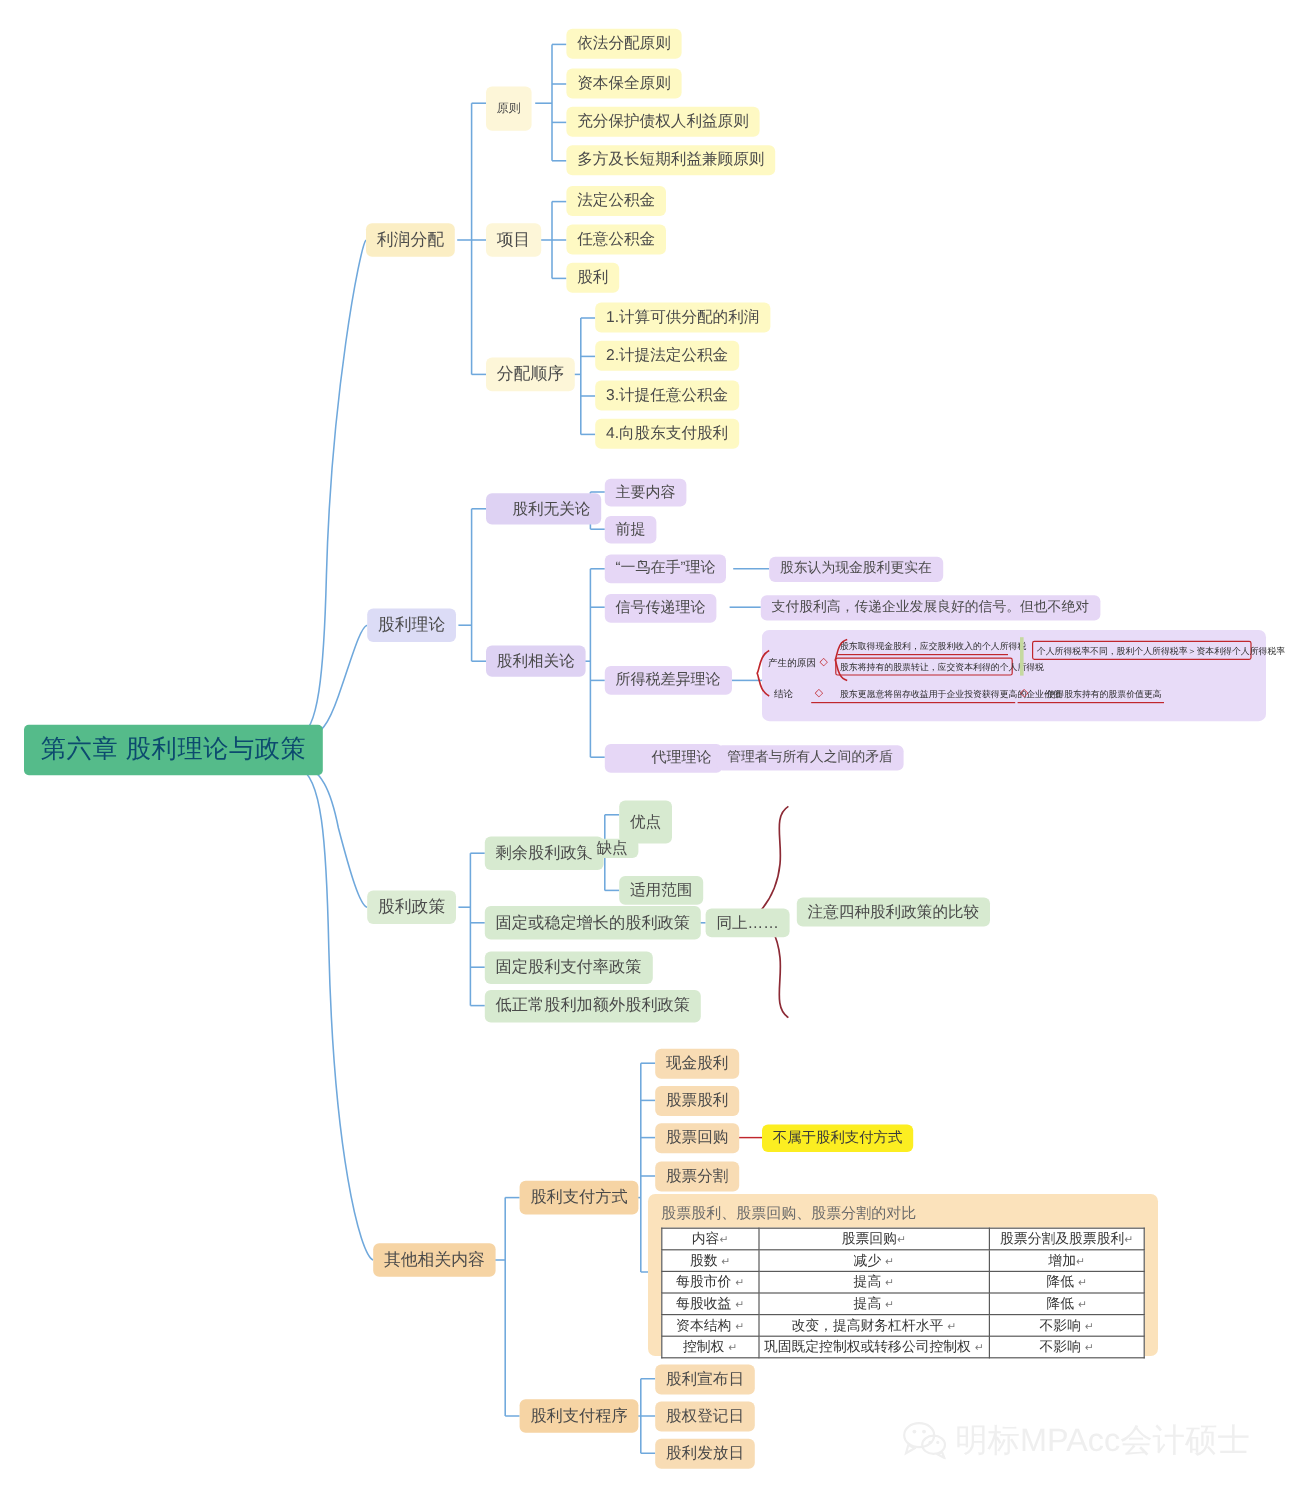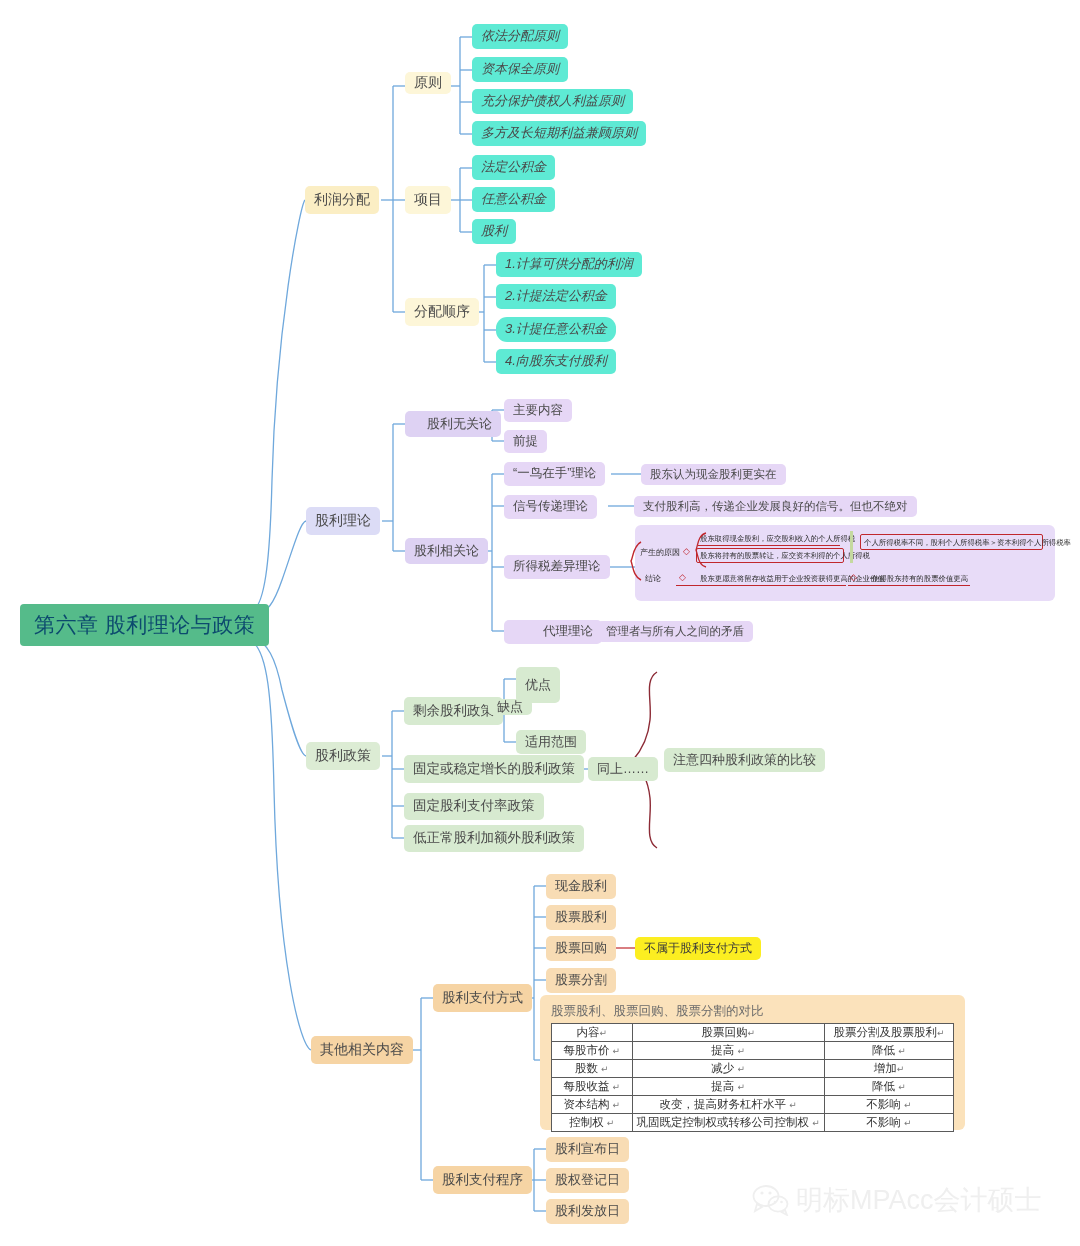--- a/index.html
+++ b/index.html
@@ -34,21 +34,21 @@
     z-index: 3;
   }
   .root {
     background: #55bb8a;
     color: #0c4a6e;
     font-size: 21px;
     border-radius: 4px;
     letter-spacing: .5px;
     padding: 0 14px;
   }
-  .yel   { background: #5eead4; font-style: italic; }
+  .yel   { background: #fef9c3; }
   .yel2  { background: #fbeec4; }
   .yel3  { background: #fdf6d8; }
   .pur   { background: #e6d7f6; }
   .pur2  { background: #ded2f3; }
   .purLav{ background: #dcdcf6; }
   .grn   { background: #d7ead0; }
   .grn2  { background: #dcecd4; }
   .org   { background: #f6d4a4; }
   .org2  { background: #f8dcb4; }
   .hot   { background: #fcee21; color: #3a3a3a; }
@@ -230,35 +230,35 @@
 
     <path d="M611 948 H 635" fill="none" stroke="#c0272d" stroke-width="1.2"></path>
 
     <path d="M657 672 C 644 680, 652 700, 650 720 C 648 740, 640 752, 633 760 C 640 768, 648 778, 650 798 C 652 818, 644 840, 657 848" fill="none" stroke="#8c2a35" stroke-width="1.4"></path>
   </svg>
 
   <div class="node root" style="left:20px; top:604px; height:42px;">第六章 股利理论与政策</div>
 
   <div class="node yel2" style="left:305px; top:186px; height:28px; font-size:14px;">利润分配</div>
 
-  <div class="node yel3" style="left:405px; top:72px; height:22px; font-size:14px;">原则</div>
+  <div class="node yel3" style="left:405px; top:72px; height:37px; font-size:10px;">原则</div>
   <div class="node yel" style="left:472px; top:24px; height:25px; font-size:13px;">依法分配原则</div>
   <div class="node yel" style="left:472px; top:57px; height:25px; font-size:13px;">资本保全原则</div>
   <div class="node yel" style="left:472px; top:89px; height:25px; font-size:13px;">充分保护债权人利益原则</div>
   <div class="node yel" style="left:472px; top:121px; height:25px; font-size:13px;">多方及长短期利益兼顾原则</div>
 
   <div class="node yel3" style="left:405px; top:186px; height:28px; font-size:14px;">项目</div>
   <div class="node yel" style="left:472px; top:155px; height:25px; font-size:13px;">法定公积金</div>
   <div class="node yel" style="left:472px; top:187px; height:25px; font-size:13px;">任意公积金</div>
   <div class="node yel" style="left:472px; top:219px; height:25px; font-size:13px;">股利</div>
 
   <div class="node yel3" style="left:405px; top:298px; height:28px; font-size:14px;">分配顺序</div>
   <div class="node yel" style="left:496px; top:252px; height:25px; font-size:13px;">1.计算可供分配的利润</div>
   <div class="node yel" style="left:496px; top:284px; height:25px; font-size:13px;">2.计提法定公积金</div>
-  <div class="node yel" style="left:496px; top:317px; height:25px; font-size:13px;border-radius:11px;">3.计提任意公积金</div>
+  <div class="node yel" style="left:496px; top:317px; height:25px; font-size:13px;">3.计提任意公积金</div>
   <div class="node yel" style="left:496px; top:349px; height:25px; font-size:13px;">4.向股东支付股利</div>
 
   <div class="node purLav" style="left:306px; top:507px; height:28px; font-size:14px;">股利理论</div>
 
   <div class="node pur2" style="left:405px; top:411px; height:26px; font-size:13px;padding-left:22px;">股利无关论</div>
   <div class="node pur" style="left:504px; top:399px; height:23px; font-size:12.5px;">主要内容</div>
   <div class="node pur" style="left:504px; top:430px; height:23px; font-size:12.5px;">前提</div>
 
   <div class="node pur2" style="left:405px; top:538px; height:26px; font-size:13px;">股利相关论</div>
 
@@ -333,28 +333,28 @@
   <div class="paneltitle" style="left:551px; top:1003px;">股票股利、股票回购、股票分割的对比</div>
 
   <table class="cmp" style="left:551px; top:1023px; width:403px;">
     <tbody>
       <tr>
         <td style="width:95px;"><span>内容</span><span class="ret">↵</span></td>
         <td style="width:170px;"><span>股票回购</span><span class="ret">↵</span></td>
         <td style="width:138px;"><span>股票分割及股票股利</span><span class="ret">↵</span></td>
       </tr>
       <tr>
+        <td><span>股数</span> <span class="ret">↵</span></td>
+        <td><span>减少</span> <span class="ret">↵</span></td>
+        <td><span>增加</span><span class="ret">↵</span></td>
+      </tr>
+      <tr>
         <td><span>每股市价</span> <span class="ret">↵</span></td>
         <td><span>提高</span> <span class="ret">↵</span></td>
         <td><span>降低</span> <span class="ret">↵</span></td>
-      </tr>
-      <tr>
-        <td><span>股数</span> <span class="ret">↵</span></td>
-        <td><span>减少</span> <span class="ret">↵</span></td>
-        <td><span>增加</span><span class="ret">↵</span></td>
       </tr>
       <tr>
         <td><span>每股收益</span> <span class="ret">↵</span></td>
         <td><span>提高</span> <span class="ret">↵</span></td>
         <td><span>降低</span> <span class="ret">↵</span></td>
       </tr>
       <tr>
         <td><span>资本结构</span> <span class="ret">↵</span></td>
         <td><span>改变，提高财务杠杆水平</span> <span class="ret">↵</span></td>
         <td><span>不影响</span> <span class="ret">↵</span></td>

